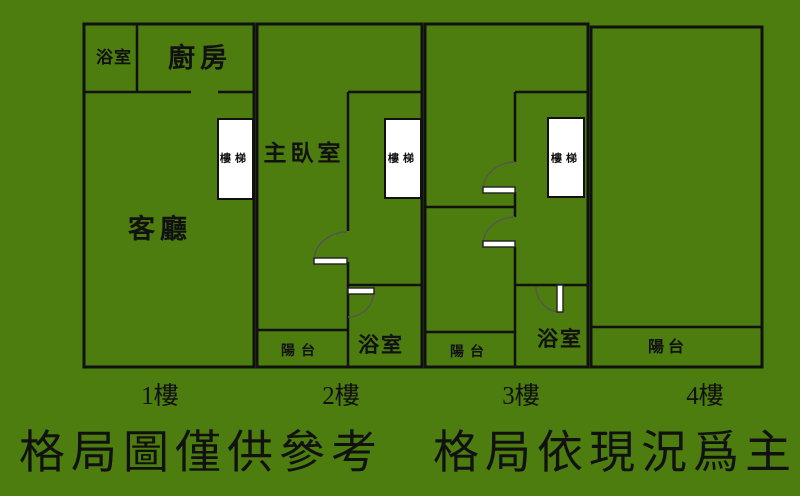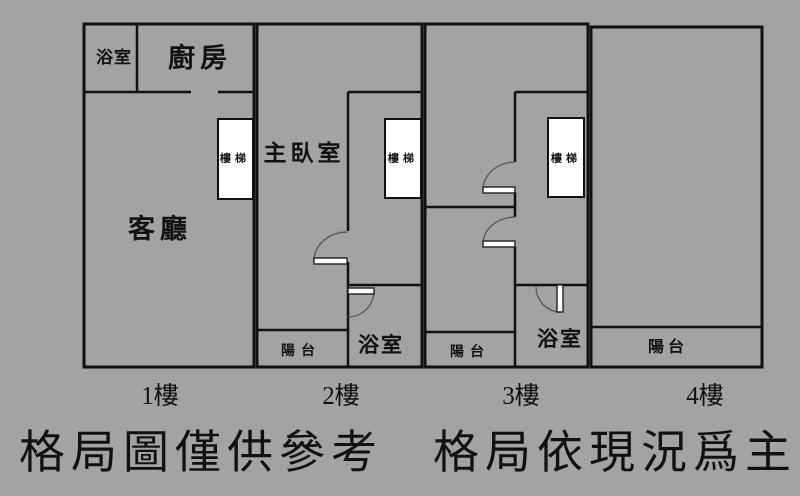--- a/index.html
+++ b/index.html
@@ -1,16 +1,16 @@
 <!DOCTYPE html>
 <html lang="zh-TW"><head>
 <meta charset="utf-8">
 <style>
   html,body{margin:0;padding:0;background:#ffffff;}
-  .stage{position:relative;width:800px;height:496px;background:#a3a3a3;overflow:hidden;
+  .stage{position:relative;width:800px;height:496px;background:#4d7c0f;overflow:hidden;
          font-family:"Liberation Serif", serif;}
   svg{display:block;}
   .wall{stroke:#111111;fill:none;}
   .outer{stroke-width:3;}
   .inner{stroke-width:2.5;}
   .stairs{stroke:#111111;stroke-width:2;fill:#ffffff;}
   .leaf{stroke:#222222;stroke-width:1.4;fill:#ffffff;}
   .swing{stroke:#555555;stroke-width:1.3;fill:none;}
   .room-lbl{font-family:"Liberation Sans", sans-serif;font-weight:bold;fill:#111111;}
   .cap{font-family:"Liberation Serif", serif;fill:#111111;}

